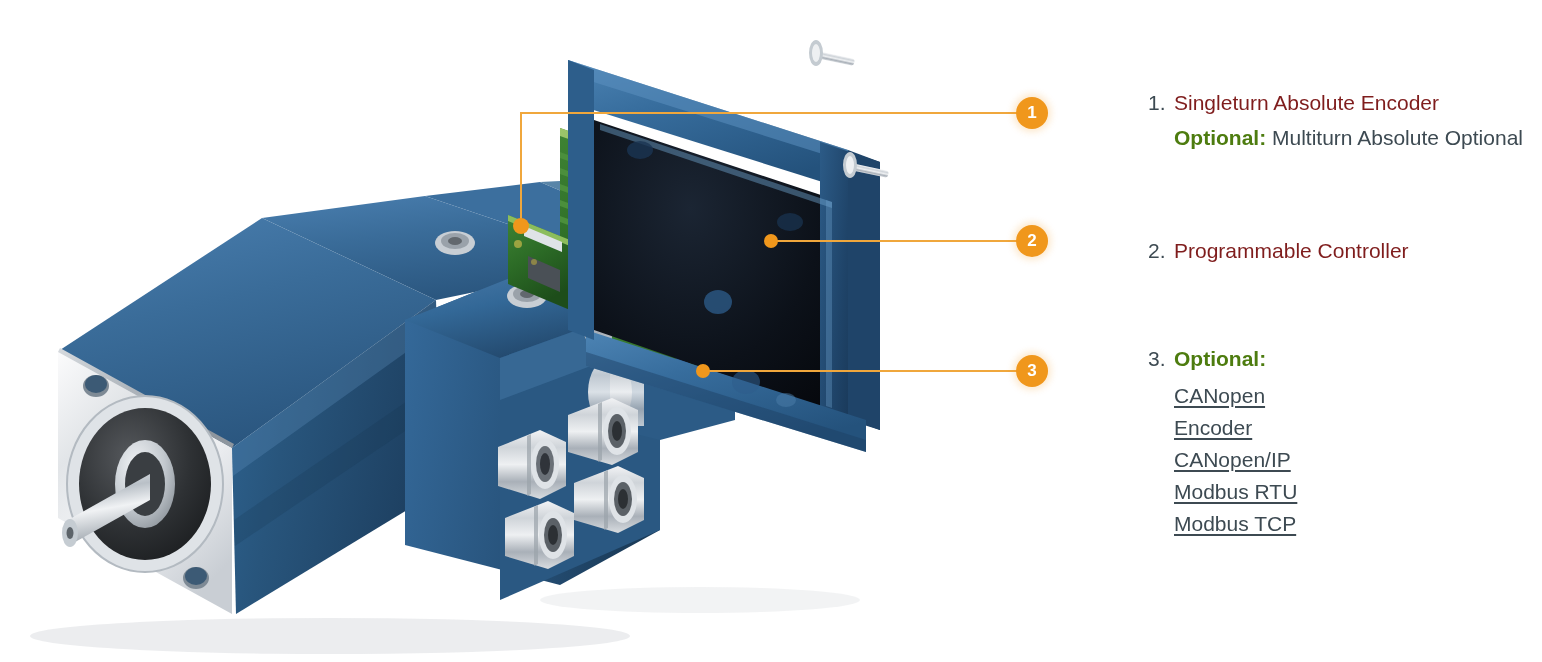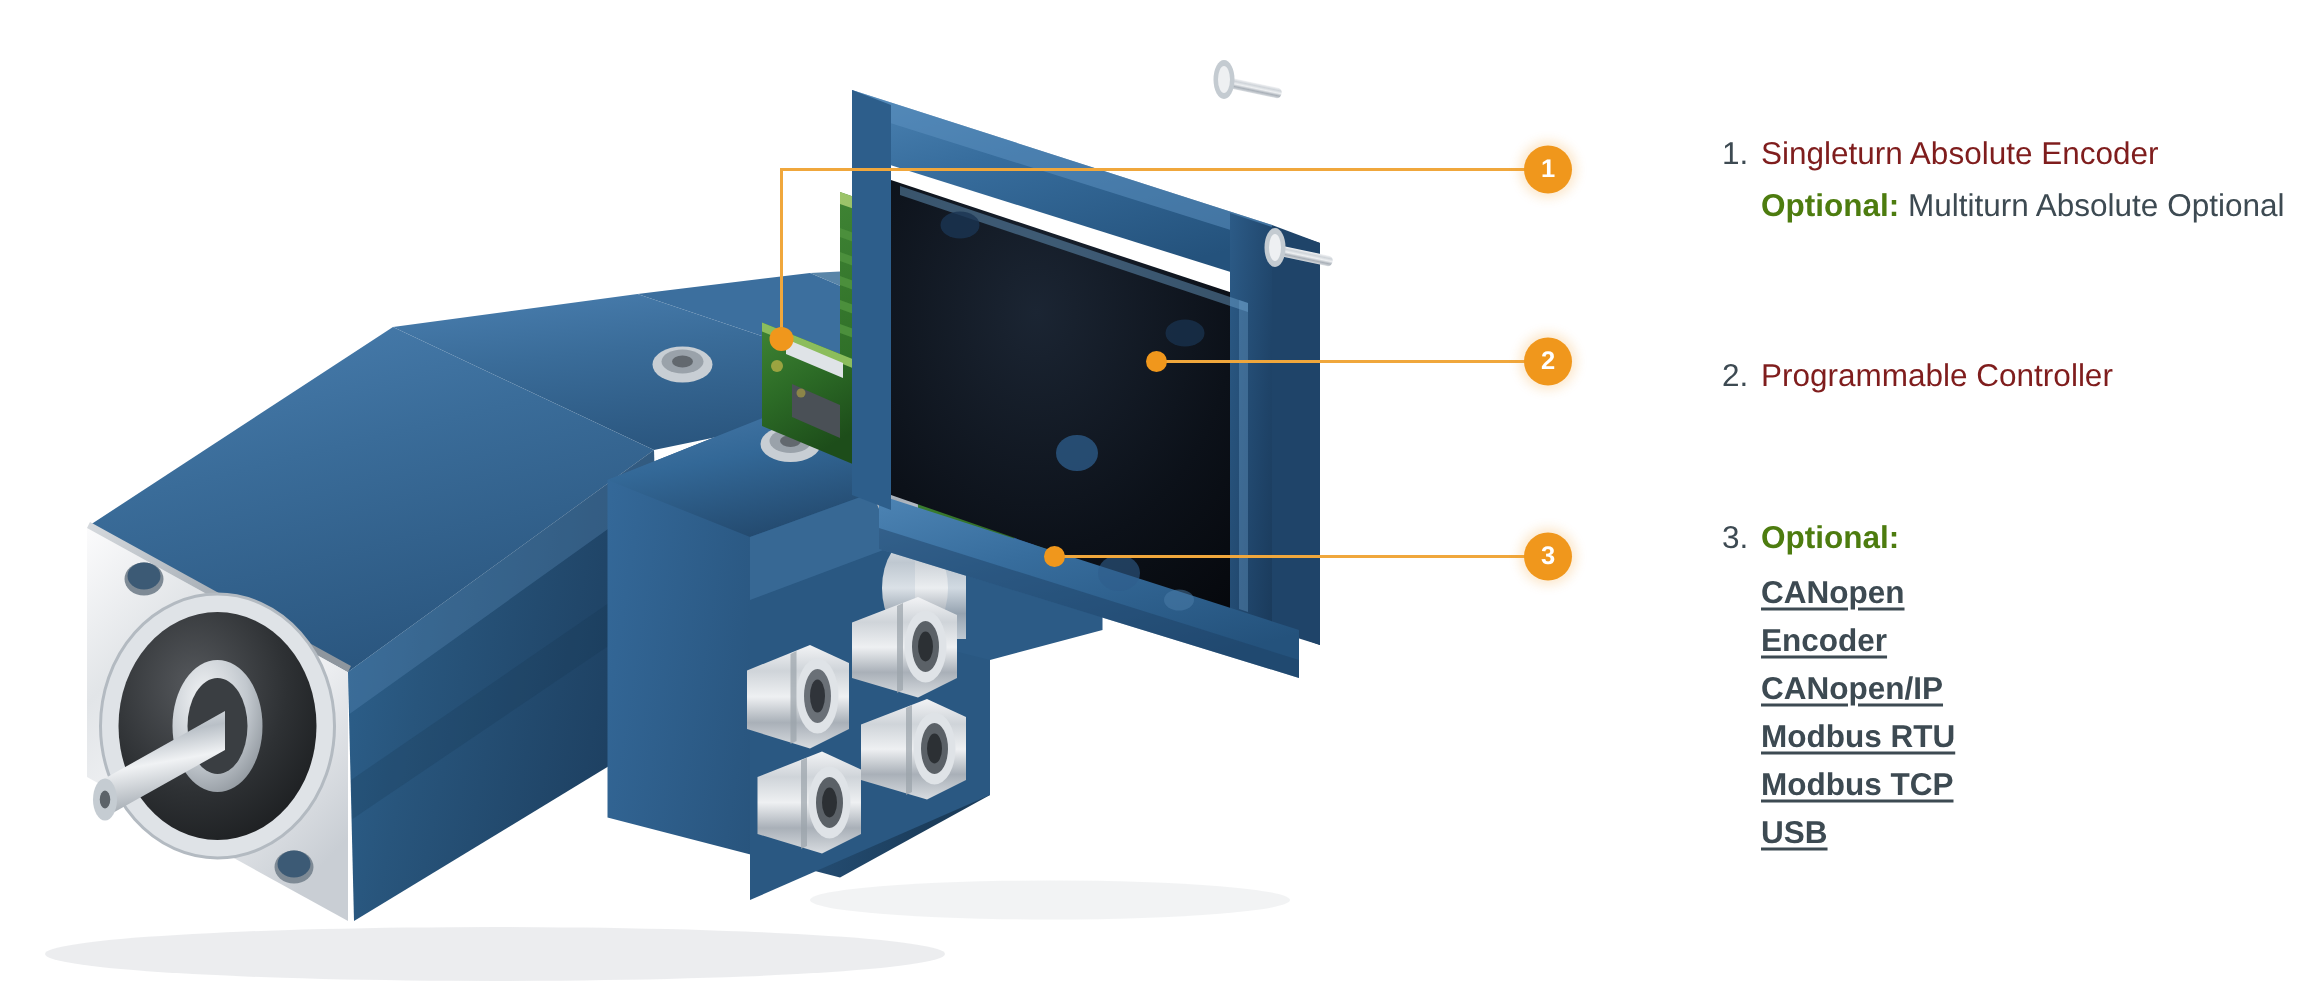--- a/index.html
+++ b/index.html
@@ -95,21 +95,20 @@
     padding-left: 26px;
     margin-top: 16px;
   }
   .link-list li { margin-bottom: 11px; }
   .proto-link {
     color: #3d4a52;
     font-size: 21px;
     text-decoration: underline;
     text-underline-offset: 3px;
     cursor: pointer;
-    font-weight: bold;
   }
 </style>
 </head>
 <body>
 
 <div id="stage">
 
   <div id="illustration">
     <svg viewBox="0 0 1100 662" xmlns="http://www.w3.org/2000/svg">
       <defs>
@@ -492,21 +491,18 @@
         </li>
         <li>
           <a class="proto-link">CANopen/IP</a>
         </li>
         <li>
           <a class="proto-link">Modbus RTU</a>
         </li>
         <li>
           <a class="proto-link">Modbus TCP</a>
         </li>
-        <li>
-          <a class="proto-link">USB</a>
-        </li>
       </ul>
     </div>
 
   </div>
 
 </div>
 
 </body></html>

